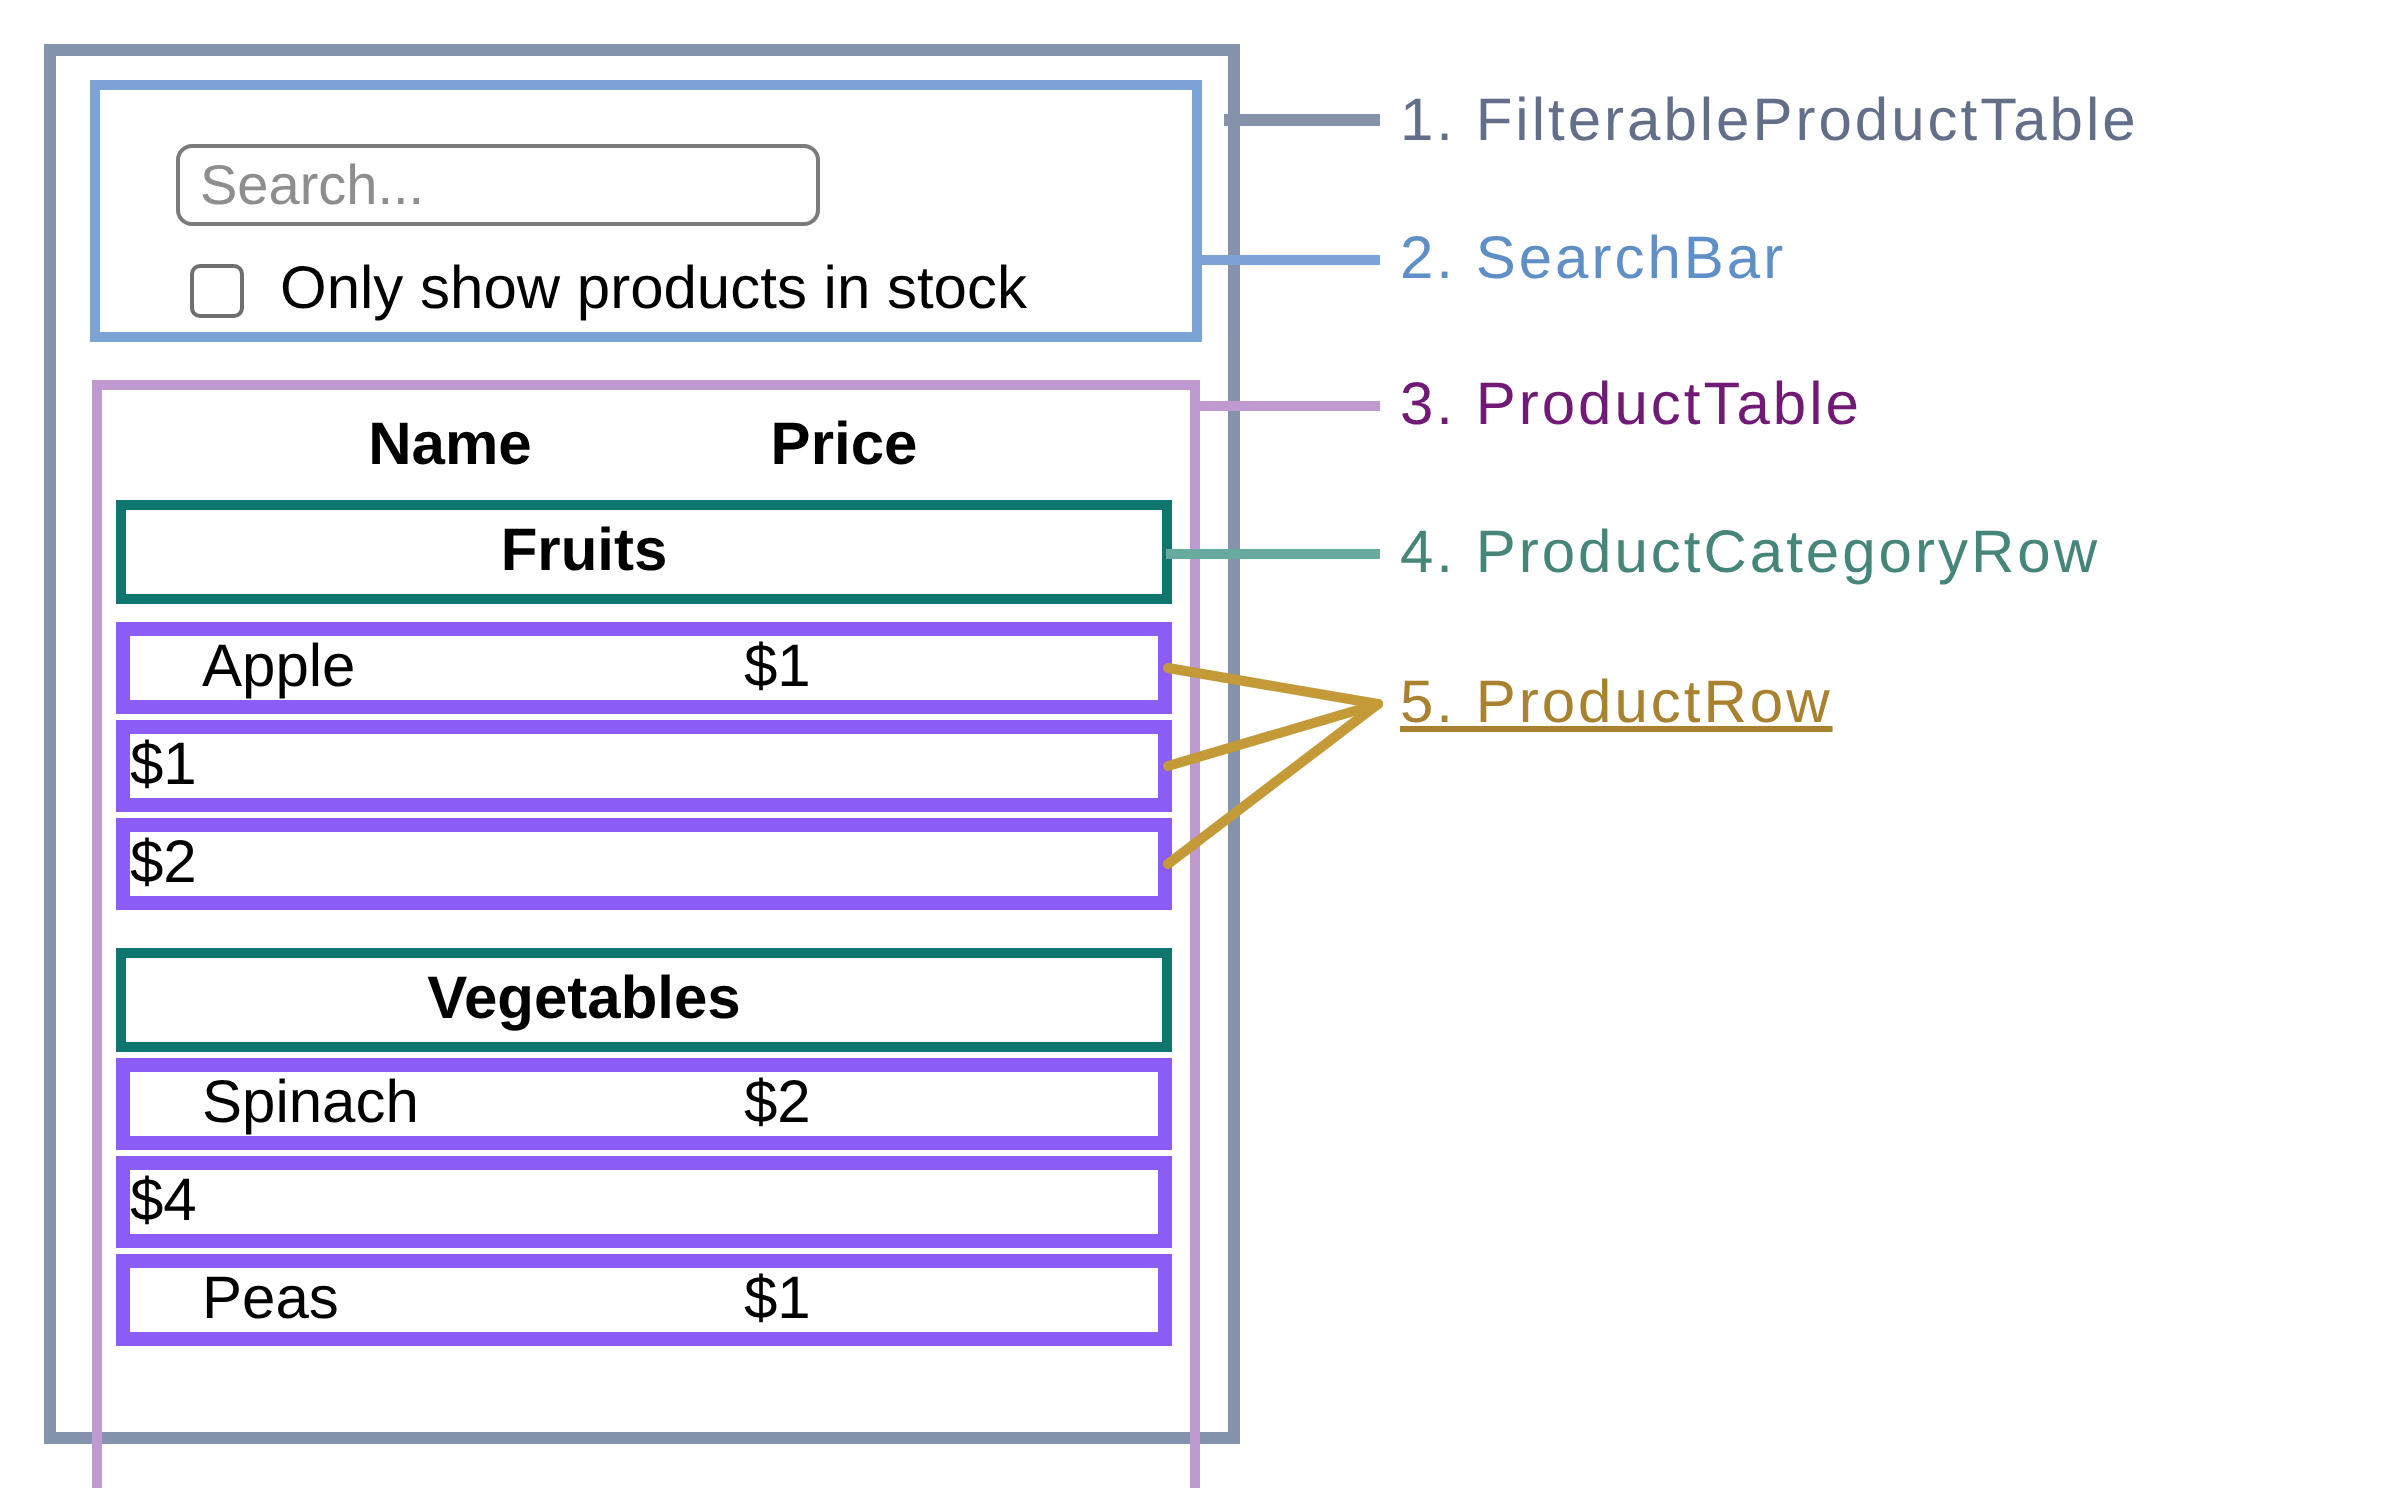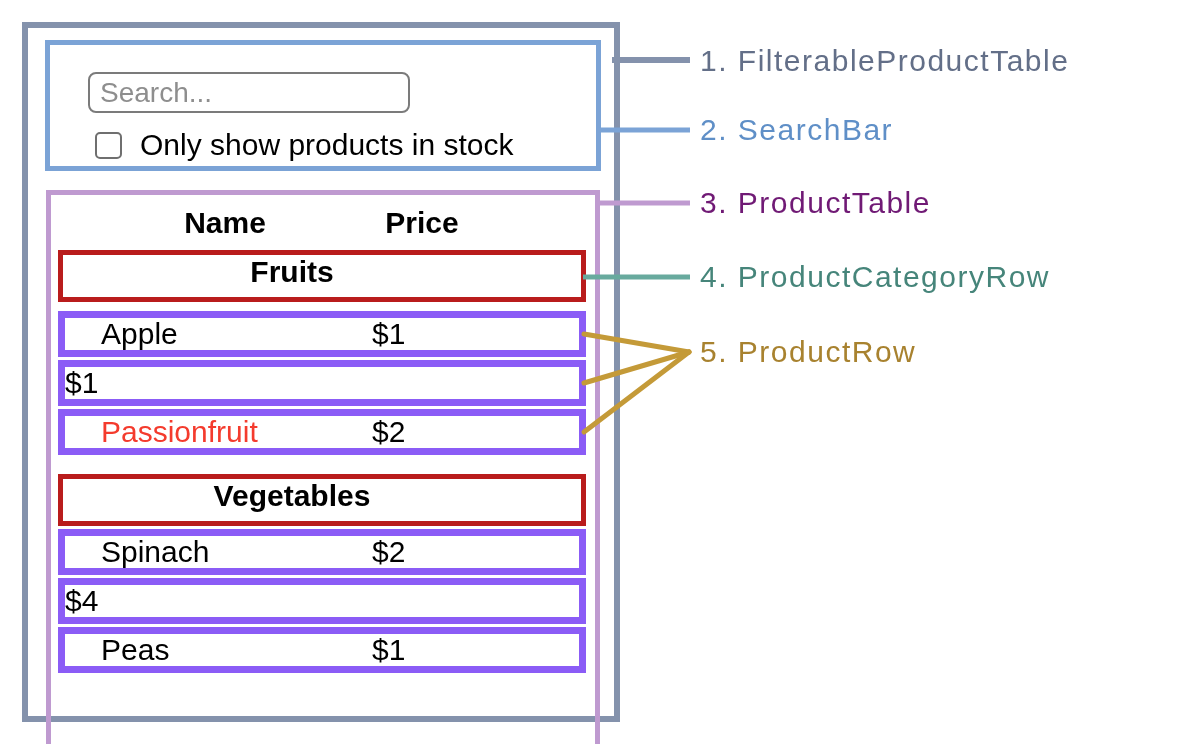--- a/index.html
+++ b/index.html
@@ -18,22 +18,22 @@
                 padding:12px 10px;color:#333;outline:none;}
   .search-input::placeholder{color:#8e8e8e;opacity:1;}
   .stock-checkbox{left:45px;top:87px;width:27px;height:27px;appearance:none;-webkit-appearance:none;
                   margin:0;border:2px solid #6f6f6f;border-radius:5px;background:#fff;}
   .checkbox-label{left:90px;top:85px;font-size:30px;line-height:30px;white-space:nowrap;}
 
   
   .col-hdr{top:11px;transform:translateX(-50%);font-weight:bold;font-size:30px;white-space:nowrap;}
   .hdr-name{left:174px;}
   .hdr-price{left:371px;}
-  .cat-row{left:7px;width:528px;height:52px;border:5px solid #b91c1c;display:flex;
-           align-items:flex-start;justify-content:center;padding-right:60px;
+  .cat-row{left:7px;width:528px;height:52px;border:5px solid #0f766e;display:flex;
+           align-items:center;justify-content:center;padding-right:60px;
            font-weight:bold;font-size:30px;}
   .cat-fruits{top:55px;}
   .cat-veg{top:279px;}
   .prow{left:7px;width:528px;height:46px;border:7px solid #8b5cf6;display:flex;
         align-items:center;font-size:30px;background:#fff;}
   .prow .pname{width:307px;padding-left:36px;box-sizing:border-box;white-space:nowrap;}
   .prow .pprice{flex:1;white-space:nowrap;}
   .pname[data-highlight="true"]{color:#f43b2d;}
   .r1{top:116px;}.r2{top:165px;}.r3{top:214px;}
   .r4{top:334px;}.r5{top:383px;}.r6{top:432px;}
@@ -41,21 +41,21 @@
   
   .connectors{left:0;top:0;width:1200px;height:744px;pointer-events:none;z-index:20;}
 
   
   .legend-item{position:absolute;left:700px;transform:translateY(-50%);font-size:30px;
                letter-spacing:1.5px;white-space:nowrap;z-index:30;}
   .li-1{top:61px;color:#636f88;}
   .li-2{top:130px;color:#5f8fc7;}
   .li-3{top:203px;color:#701a75;}
   .li-4{top:277px;color:#46857a;}
-  .li-5{top:352px;color:#a8822f;}
+  .li-5{top:352px;color:#a8822f;text-decoration:underline;}
 </style>
 </head>
 <body>
 
 <div class="canvas">
 
   <div class="abs outer-box">
 
     <div class="abs searchbar-box">
       <input class="abs search-input" type="text" placeholder="Search..." style="">
@@ -72,21 +72,20 @@
       </div>
 
       <div class="abs prow r1">
         <span class="pname" data-highlight="false">Apple</span>
         <span class="pprice">$1</span>
       </div>
       <div class="abs prow r2">
         <span class="pprice">$1</span>
       </div>
       <div class="abs prow r3">
-        <span class="pname" data-highlight="true">Passionfruit</span>
         <span class="pprice">$2</span>
       </div>
 
       <div class="abs cat-row cat-veg">
         <span>Vegetables</span>
       </div>
 
       <div class="abs prow r4">
         <span class="pname" data-highlight="false">Spinach</span>
         <span class="pprice">$2</span>

